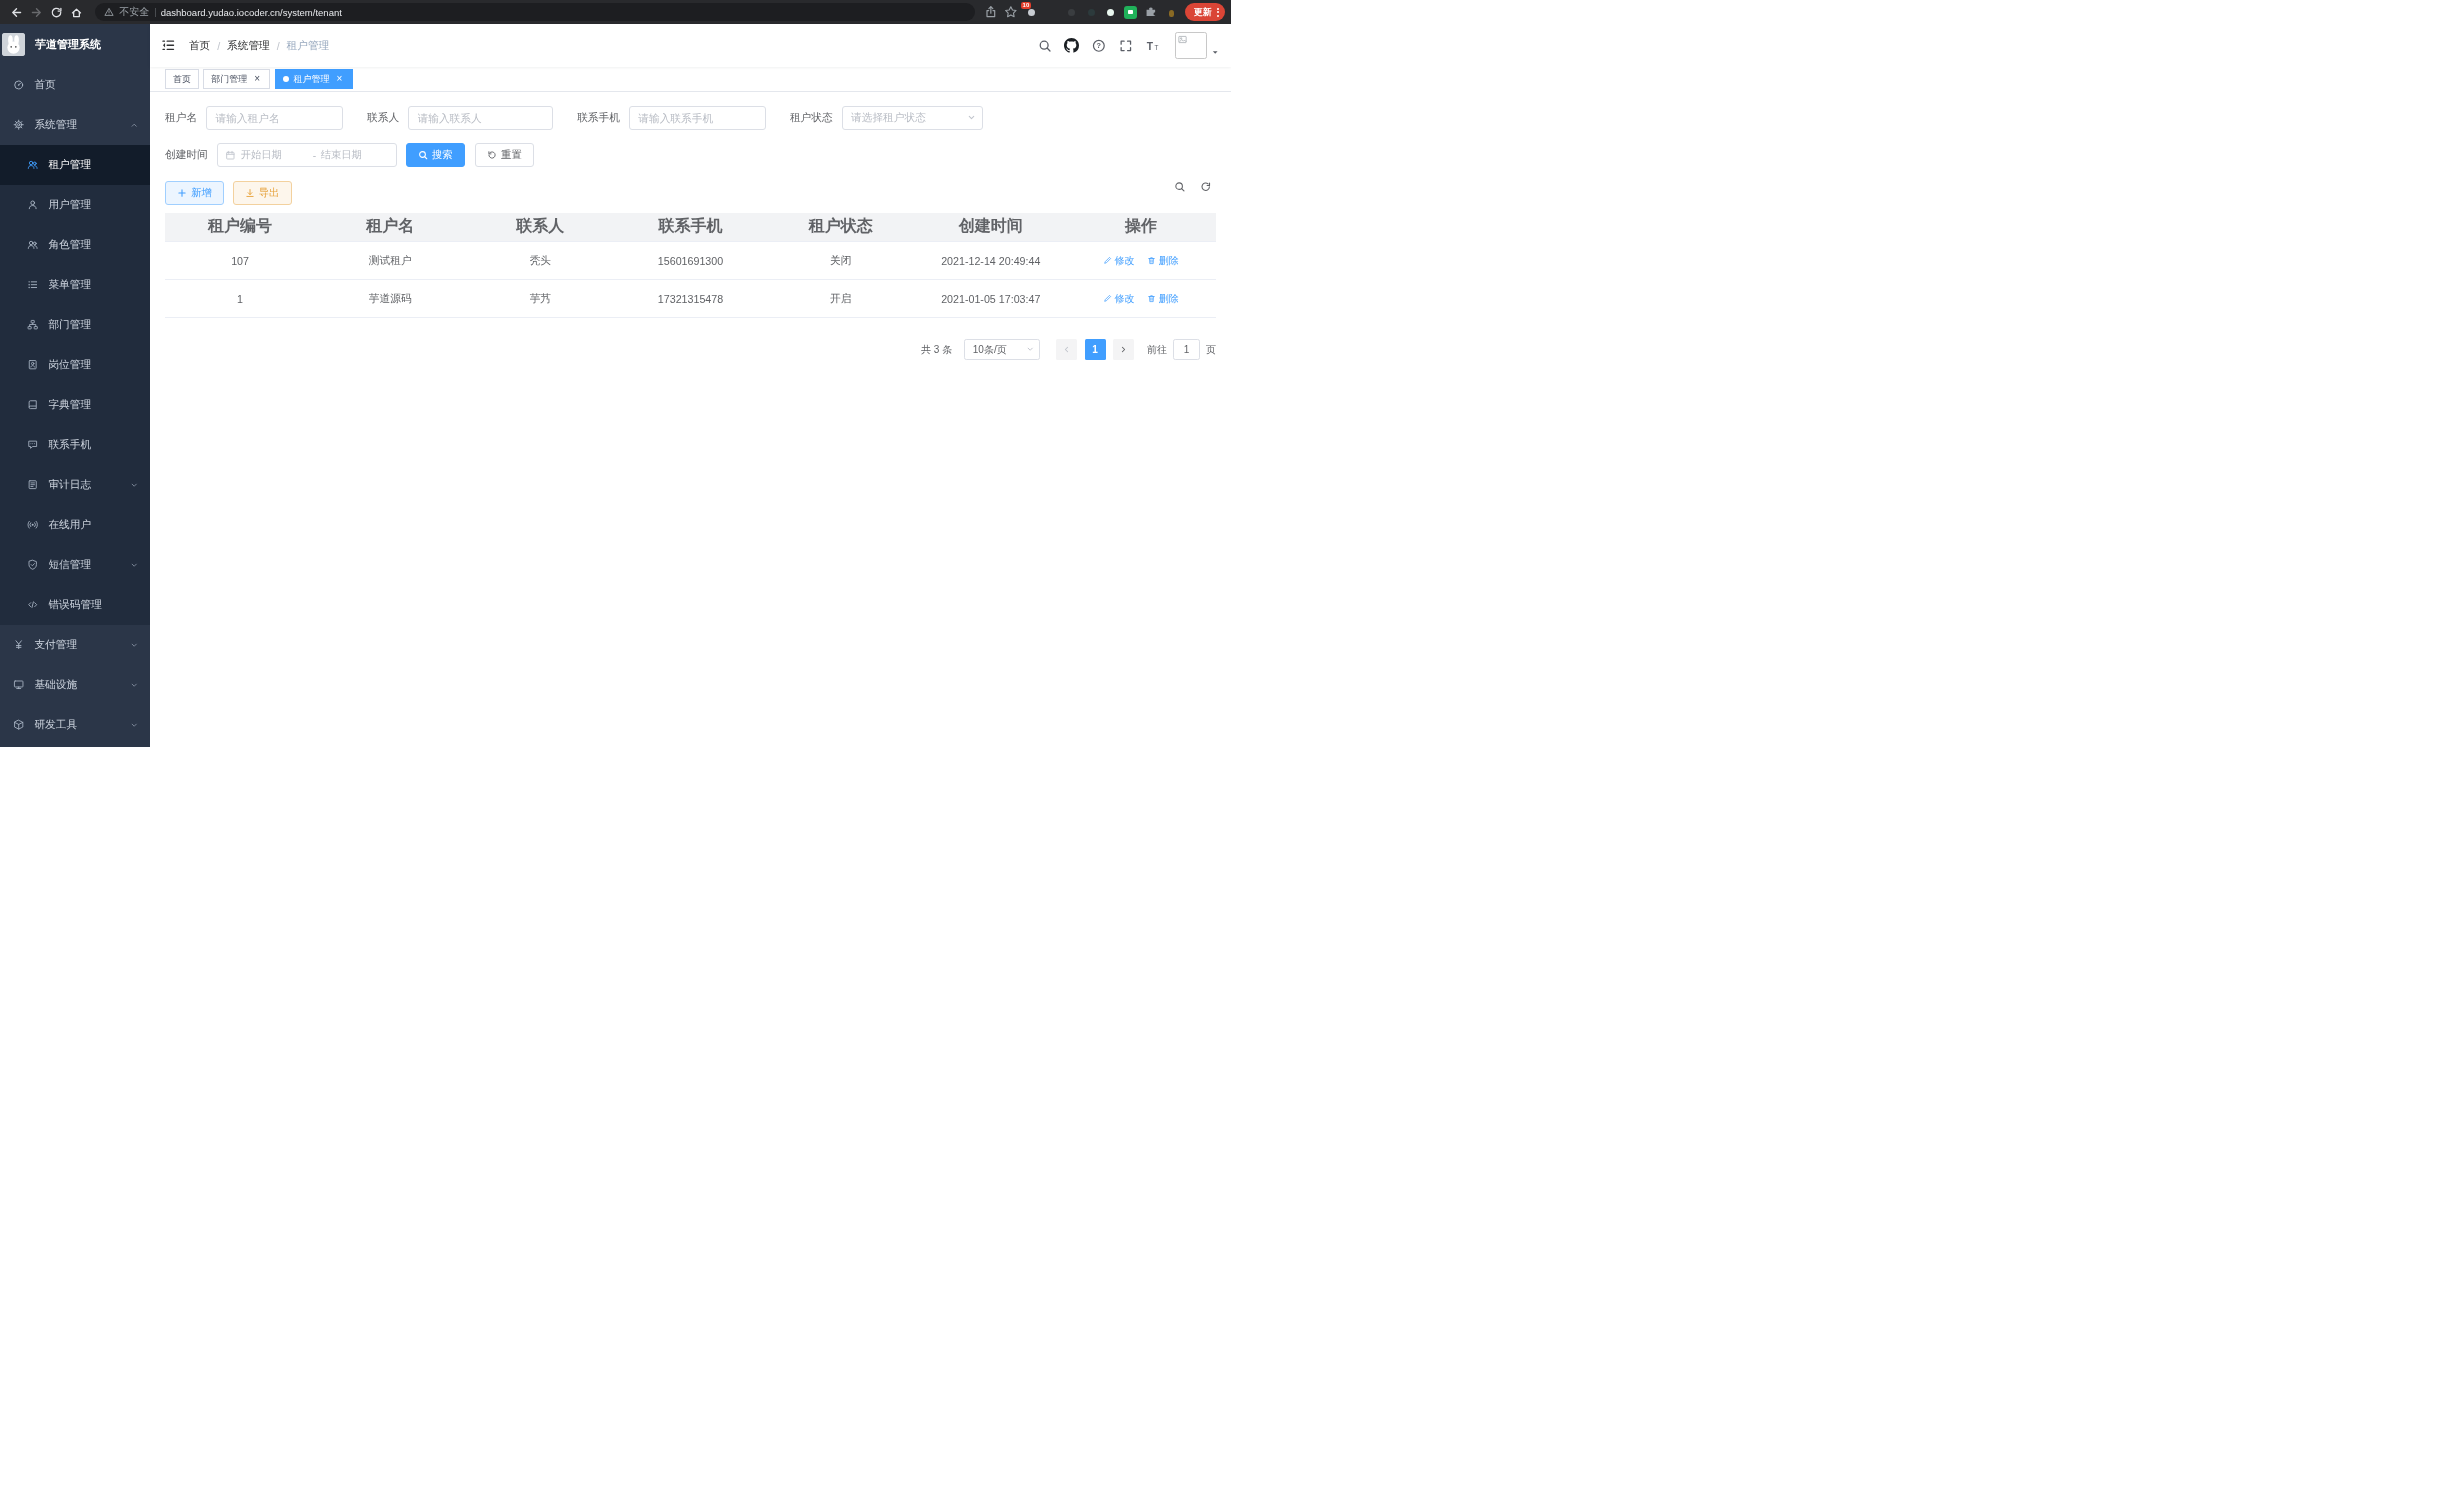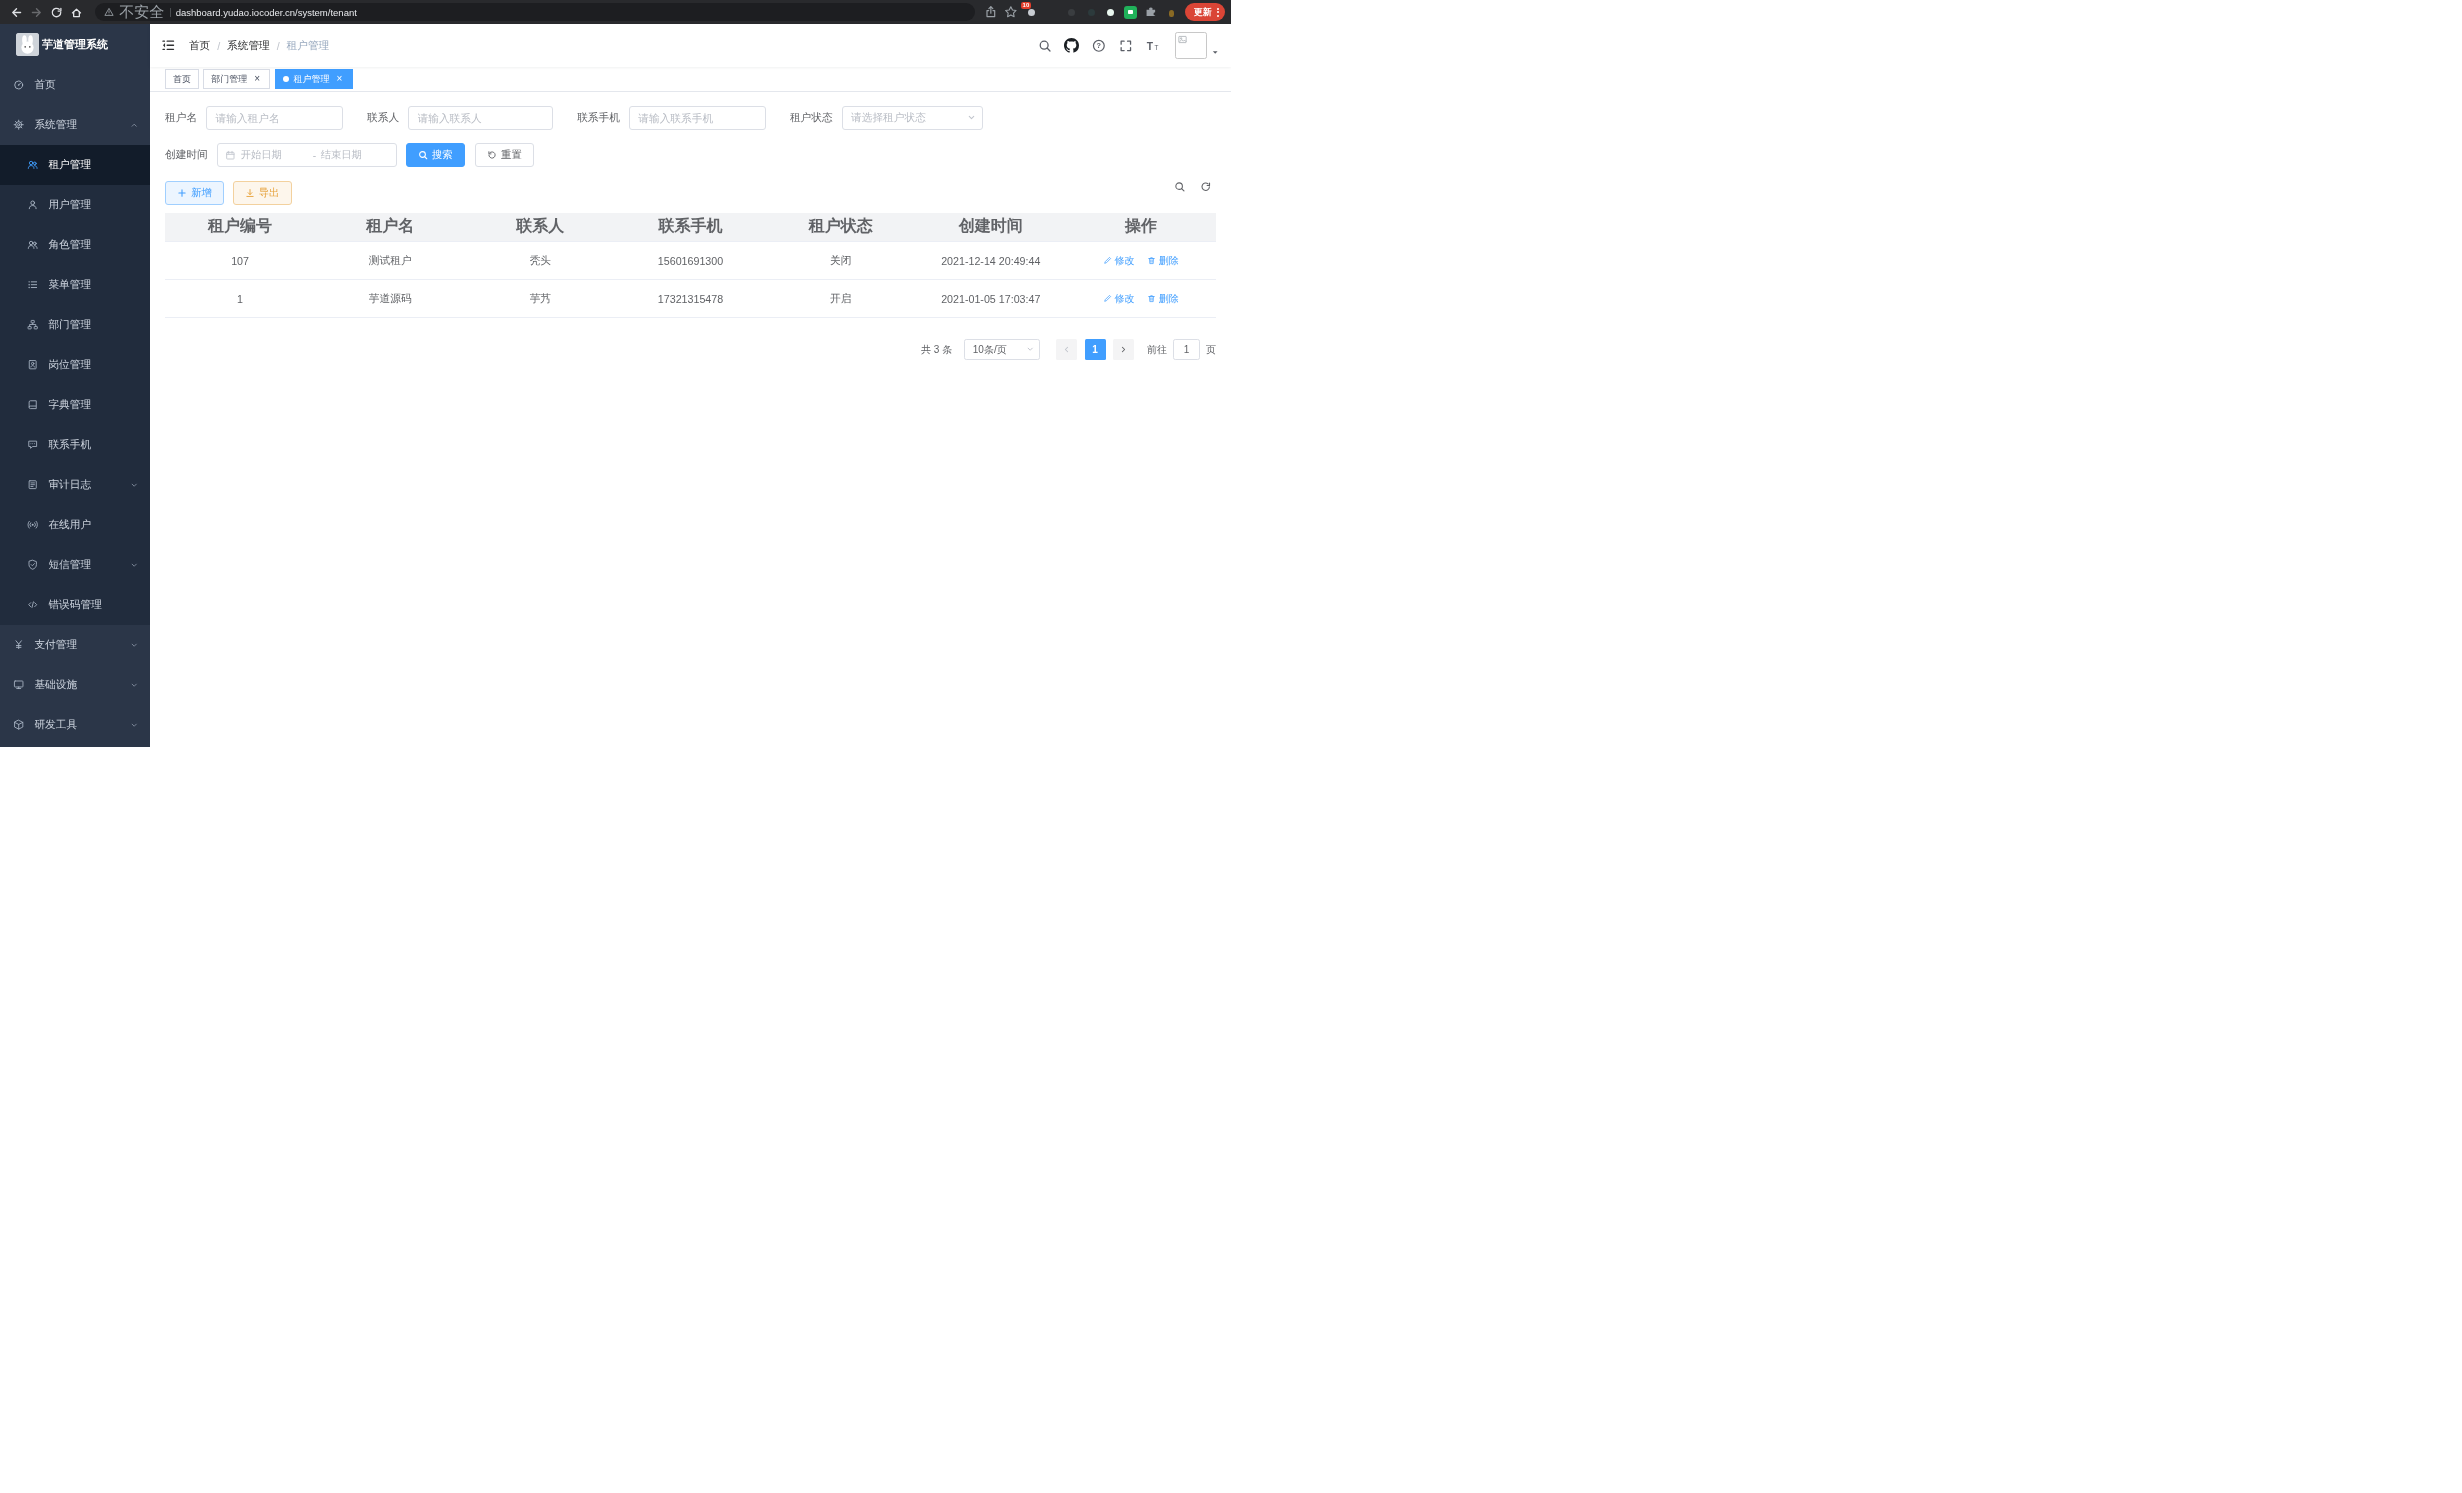--- a/index.html
+++ b/index.html
@@ -7,21 +7,21 @@
   body { font-family:"Liberation Sans","DejaVu Sans",sans-serif; font-size:10.7px; color:#303133; background:#fff; }
   svg { display:block; }
 
   
   .browser-bar { height:24px; background:#292a2d; display:flex; align-items:center; padding:0 6px; }
   .bicon { width:20px; height:20px; border-radius:50%; display:flex; align-items:center; justify-content:center; color:#dfe1e5; cursor:pointer; flex-shrink:0; }
   .bicon svg { width:13px; height:13px; }
   .bicon.dim { opacity:.35; }
   .omnibox { flex:1; height:17.5px; background:#1d1e21; border-radius:9px; margin:0 9px; display:flex; align-items:center; padding:0 9px; gap:5.3px; min-width:0; cursor:text; }
   .omnibox .warn { color:#9aa0a6; width:10px; height:10px; flex-shrink:0; }
-  .omnibox .sec { color:#9aa0a6; font-size:15px; white-space:nowrap; }
+  .omnibox .sec { color:#9aa0a6; font-size:10px; white-space:nowrap; }
   .omnibox .vdiv { width:0.8px; height:9px; background:#494c50; }
   .omnibox .url { color:#e8eaed; font-size:9.5px; white-space:nowrap; overflow:hidden; }
   .browser-right { display:flex; align-items:center; gap:6.9px; flex-shrink:0; }
   .br-icon { color:#9aa0a6; width:13.7px; height:13.7px; position:relative; cursor:pointer; }
   .br-icon svg { width:100%; height:100%; }
   .ext { position:relative; cursor:pointer; width:13px; height:13px; }
   .ext-badge { position:absolute; top:-3.8px; left:-3.8px; background:#e33e2b; color:#fff; font-size:6px; padding:0 1.5px; border-radius:2.3px; line-height:7.6px; font-weight:bold; z-index:2; }
   .dot-c { width:13px; height:13px; border-radius:50%; }
   .diamond { width:9px; height:9px; margin:1.5px; transform:rotate(45deg); background:#4285f4; border-radius:1.5px; }
   .inner { position:absolute; inset:3px; border-radius:50%; }
@@ -29,21 +29,21 @@
   .sq-c i { width:5.3px; height:3.8px; background:#fff; border-radius:0.8px; display:block; }
   .update-chip { height:17.5px; border-radius:9px; background:#da4536; color:#fff; display:flex; align-items:center; gap:5.3px; padding:0 6px 0 9px; font-size:9px; font-weight:bold; cursor:pointer; }
   .kebab { display:flex; flex-direction:column; gap:1.5px; }
   .kebab i { width:2px; height:2px; background:#fff; border-radius:50%; display:block; }
 
   
   .app { display:flex; height:723px; }
 
   
   .sidebar { width:150px; background:#2b3648; flex-shrink:0; overflow:hidden; }
-  .logo-row { height:41px; display:flex; align-items:center; padding-left:16px; gap:3px; cursor:pointer; }
+  .logo-row { height:41px; display:flex; align-items:center; padding-left:2px; gap:10px; cursor:pointer; }
   .logo-img { width:23px; height:23px; border-radius:3px; background:#cfd4da; overflow:hidden; flex-shrink:0; }
   .logo-title { color:#fff; font-size:11px; font-weight:bold; white-space:nowrap; }
   .menu-item { height:40px; display:flex; align-items:center; padding:0 12px 0 13px; gap:10px; color:#cfd6e0; font-size:10.7px; cursor:pointer; white-space:nowrap; }
   .menu-item .mi { width:11.4px; height:11.4px; flex-shrink:0; color:#aab6c5; }
   .menu-item .arrow { margin-left:auto; width:8.4px; height:8.4px; color:#8a94a5; flex-shrink:0; }
   .submenu { background:#212c3d; }
   .submenu .menu-item { padding-left:27px; }
   .menu-item.active { background:#121c2a; color:#fff; }
   .menu-item.active .mi { color:#409eff; }
 

